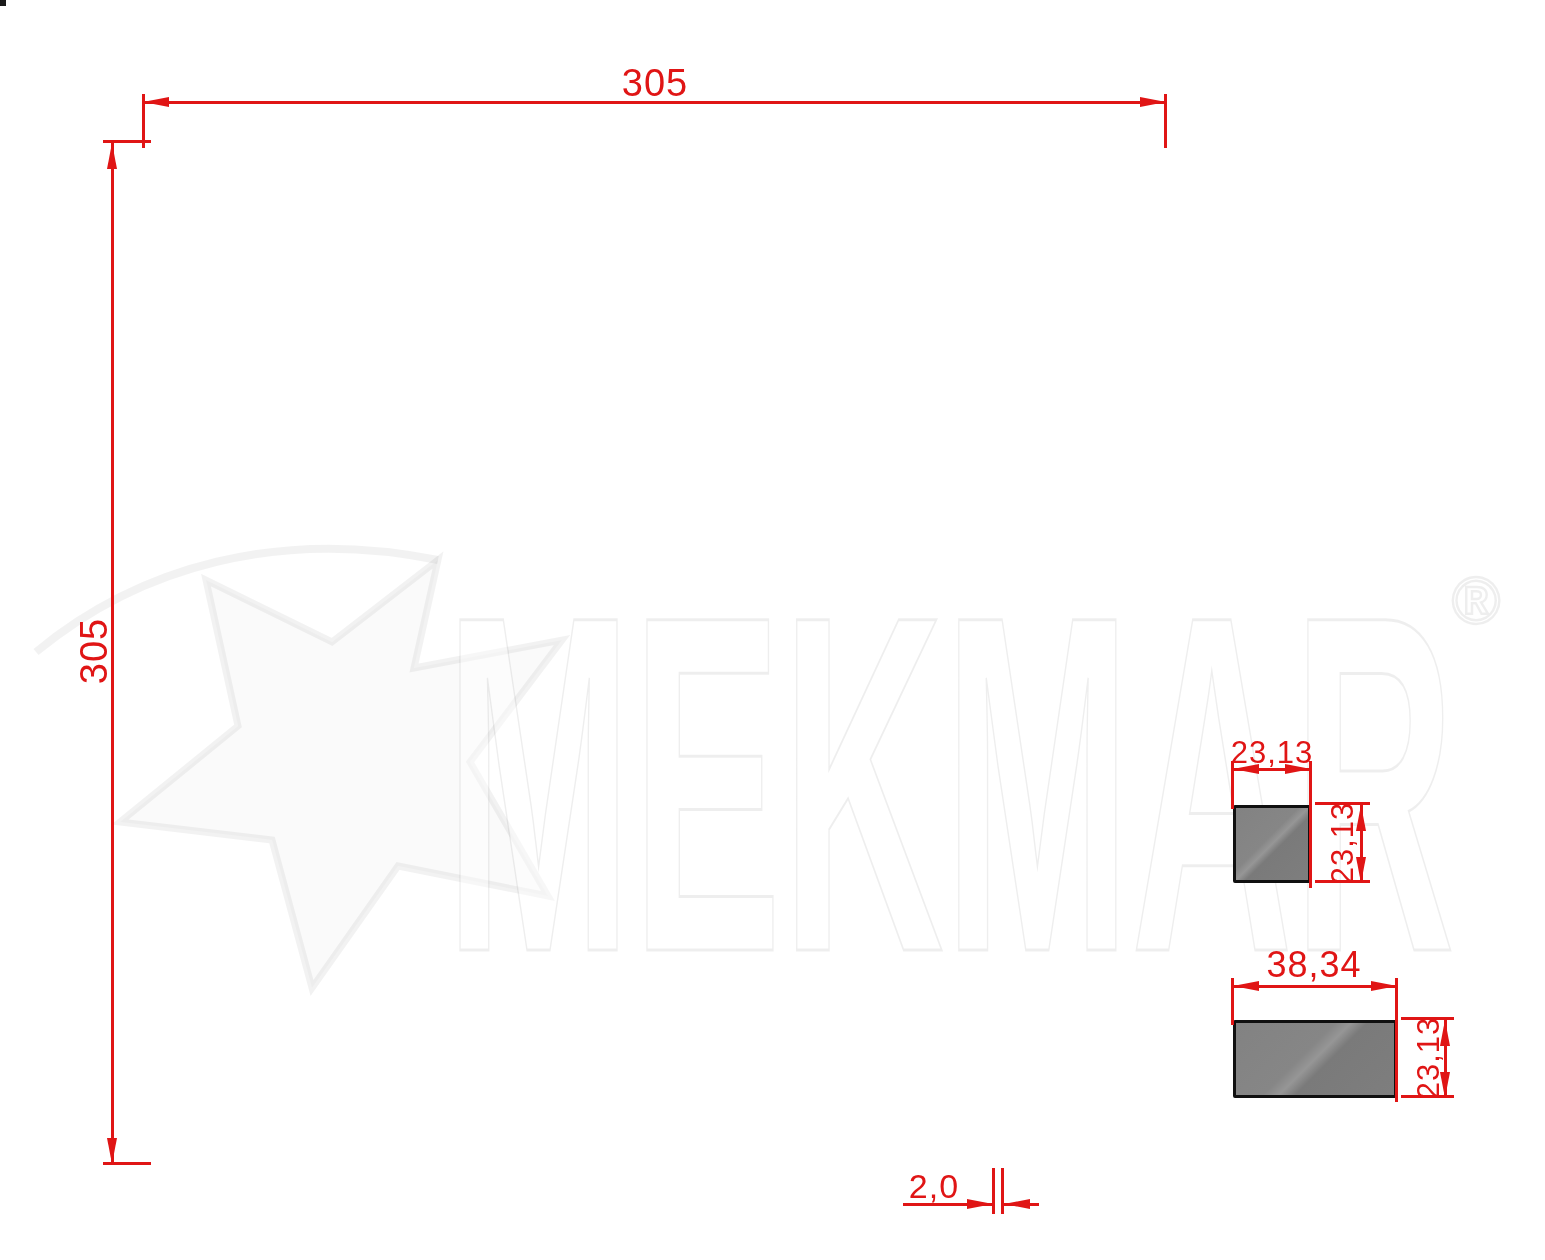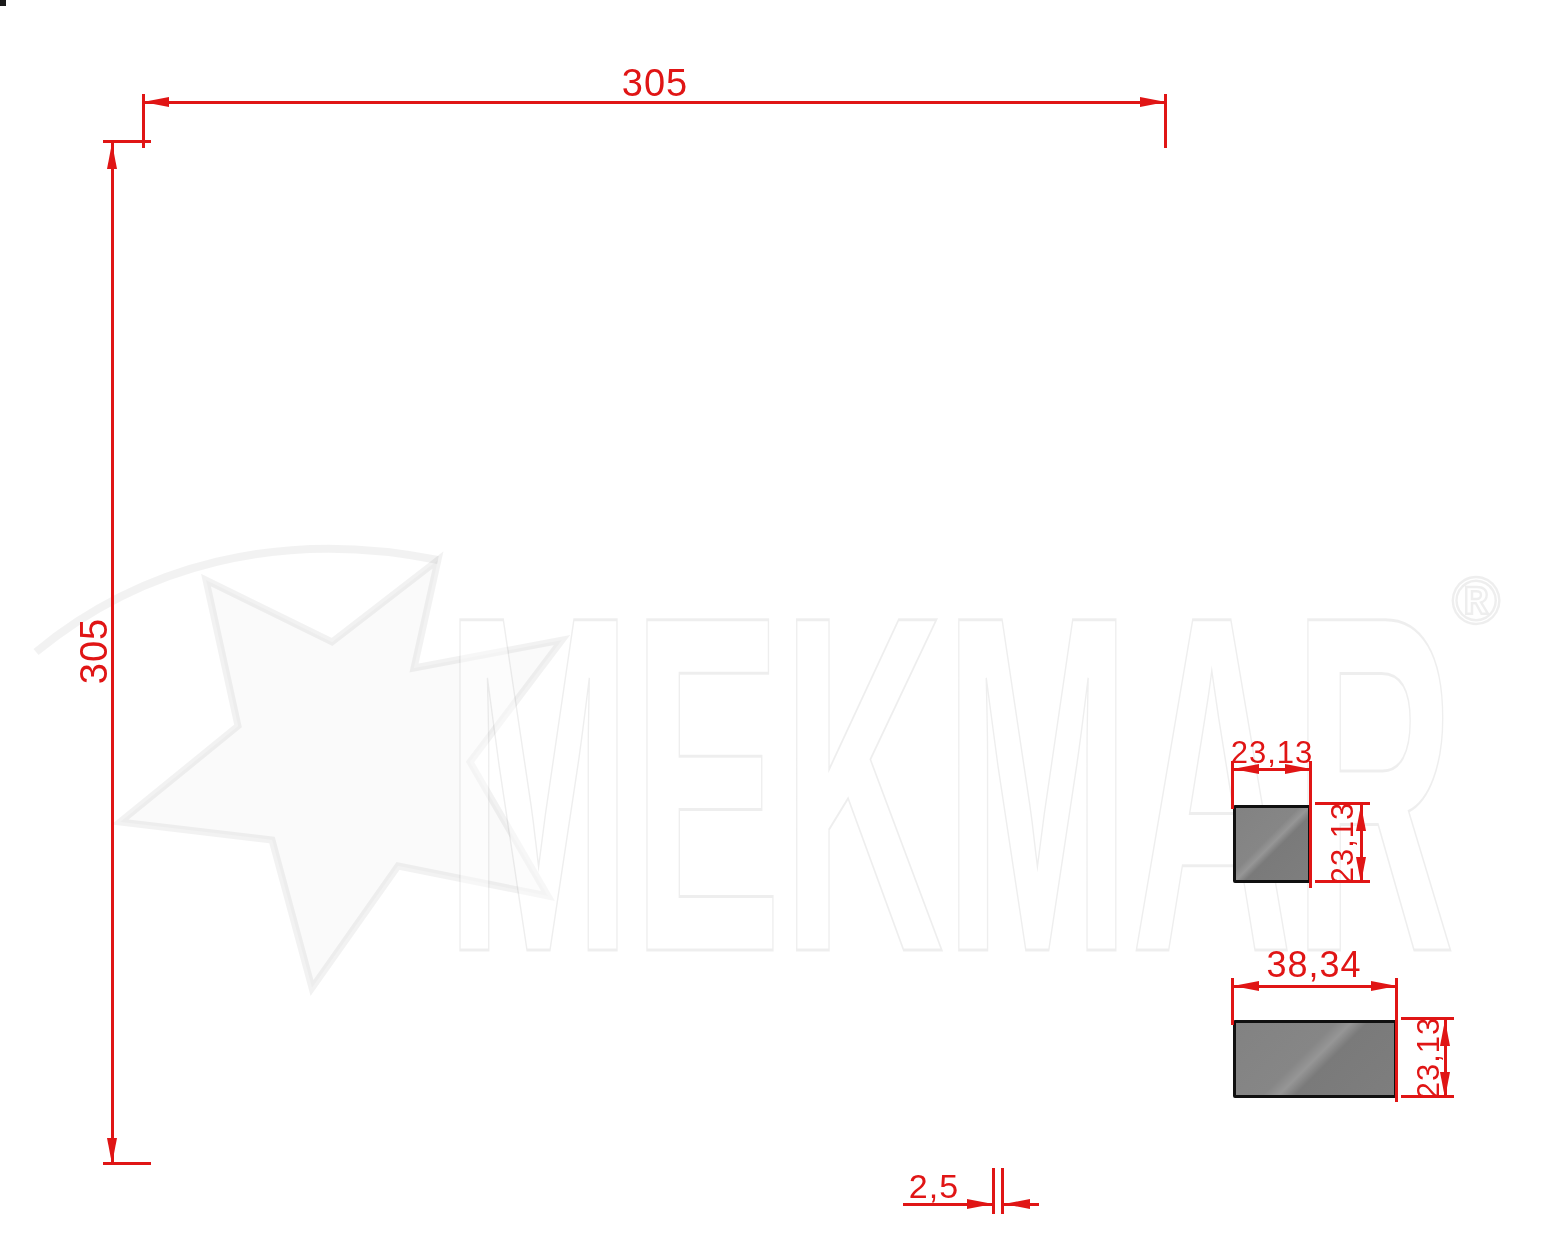--- a/index.html
+++ b/index.html
@@ -143,21 +143,21 @@
     <div class="ar ar-u" style="left:107px;top:143px;"></div>
     <div class="ar ar-d" style="left:107px;top:1138px;"></div>
     <span class="dim-label rot" style="left:94px;top:651px;font-size:38px;">305</span>
 
     <div class="vl" style="left:992px;top:1168px;height:46px;"></div>
     <div class="vl" style="left:1001px;top:1168px;height:46px;"></div>
     <div class="hl" style="left:903px;top:1203px;width:90px;"></div>
     <div class="hl" style="left:1004px;top:1203px;width:35px;"></div>
     <div class="ar ar-r" style="left:967px;top:1199px;"></div>
     <div class="ar ar-l" style="left:1004px;top:1199px;"></div>
-    <span class="dim-label" style="left:934px;top:1186px;font-size:34px;">2,5</span>
+    <span class="dim-label" style="left:934px;top:1186px;font-size:34px;">2,0</span>
 
     <div class="gray-tile" style="left:1233px;top:805px;width:78px;height:78px;"></div>
     <div class="vl" style="left:1231px;top:761px;height:48px;"></div>
     <div class="vl" style="left:1309px;top:761px;height:127px;"></div>
     <div class="hl" style="left:1233px;top:768px;width:78px;"></div>
     <div class="ar ar-l" style="left:1233px;top:764px;"></div>
     <div class="ar ar-r" style="left:1285px;top:764px;"></div>
     <span class="dim-label" style="left:1272px;top:752px;font-size:31px;">23,13</span>
     <div class="hl" style="left:1315px;top:802px;width:55px;"></div>
     <div class="hl" style="left:1315px;top:880px;width:55px;"></div>

